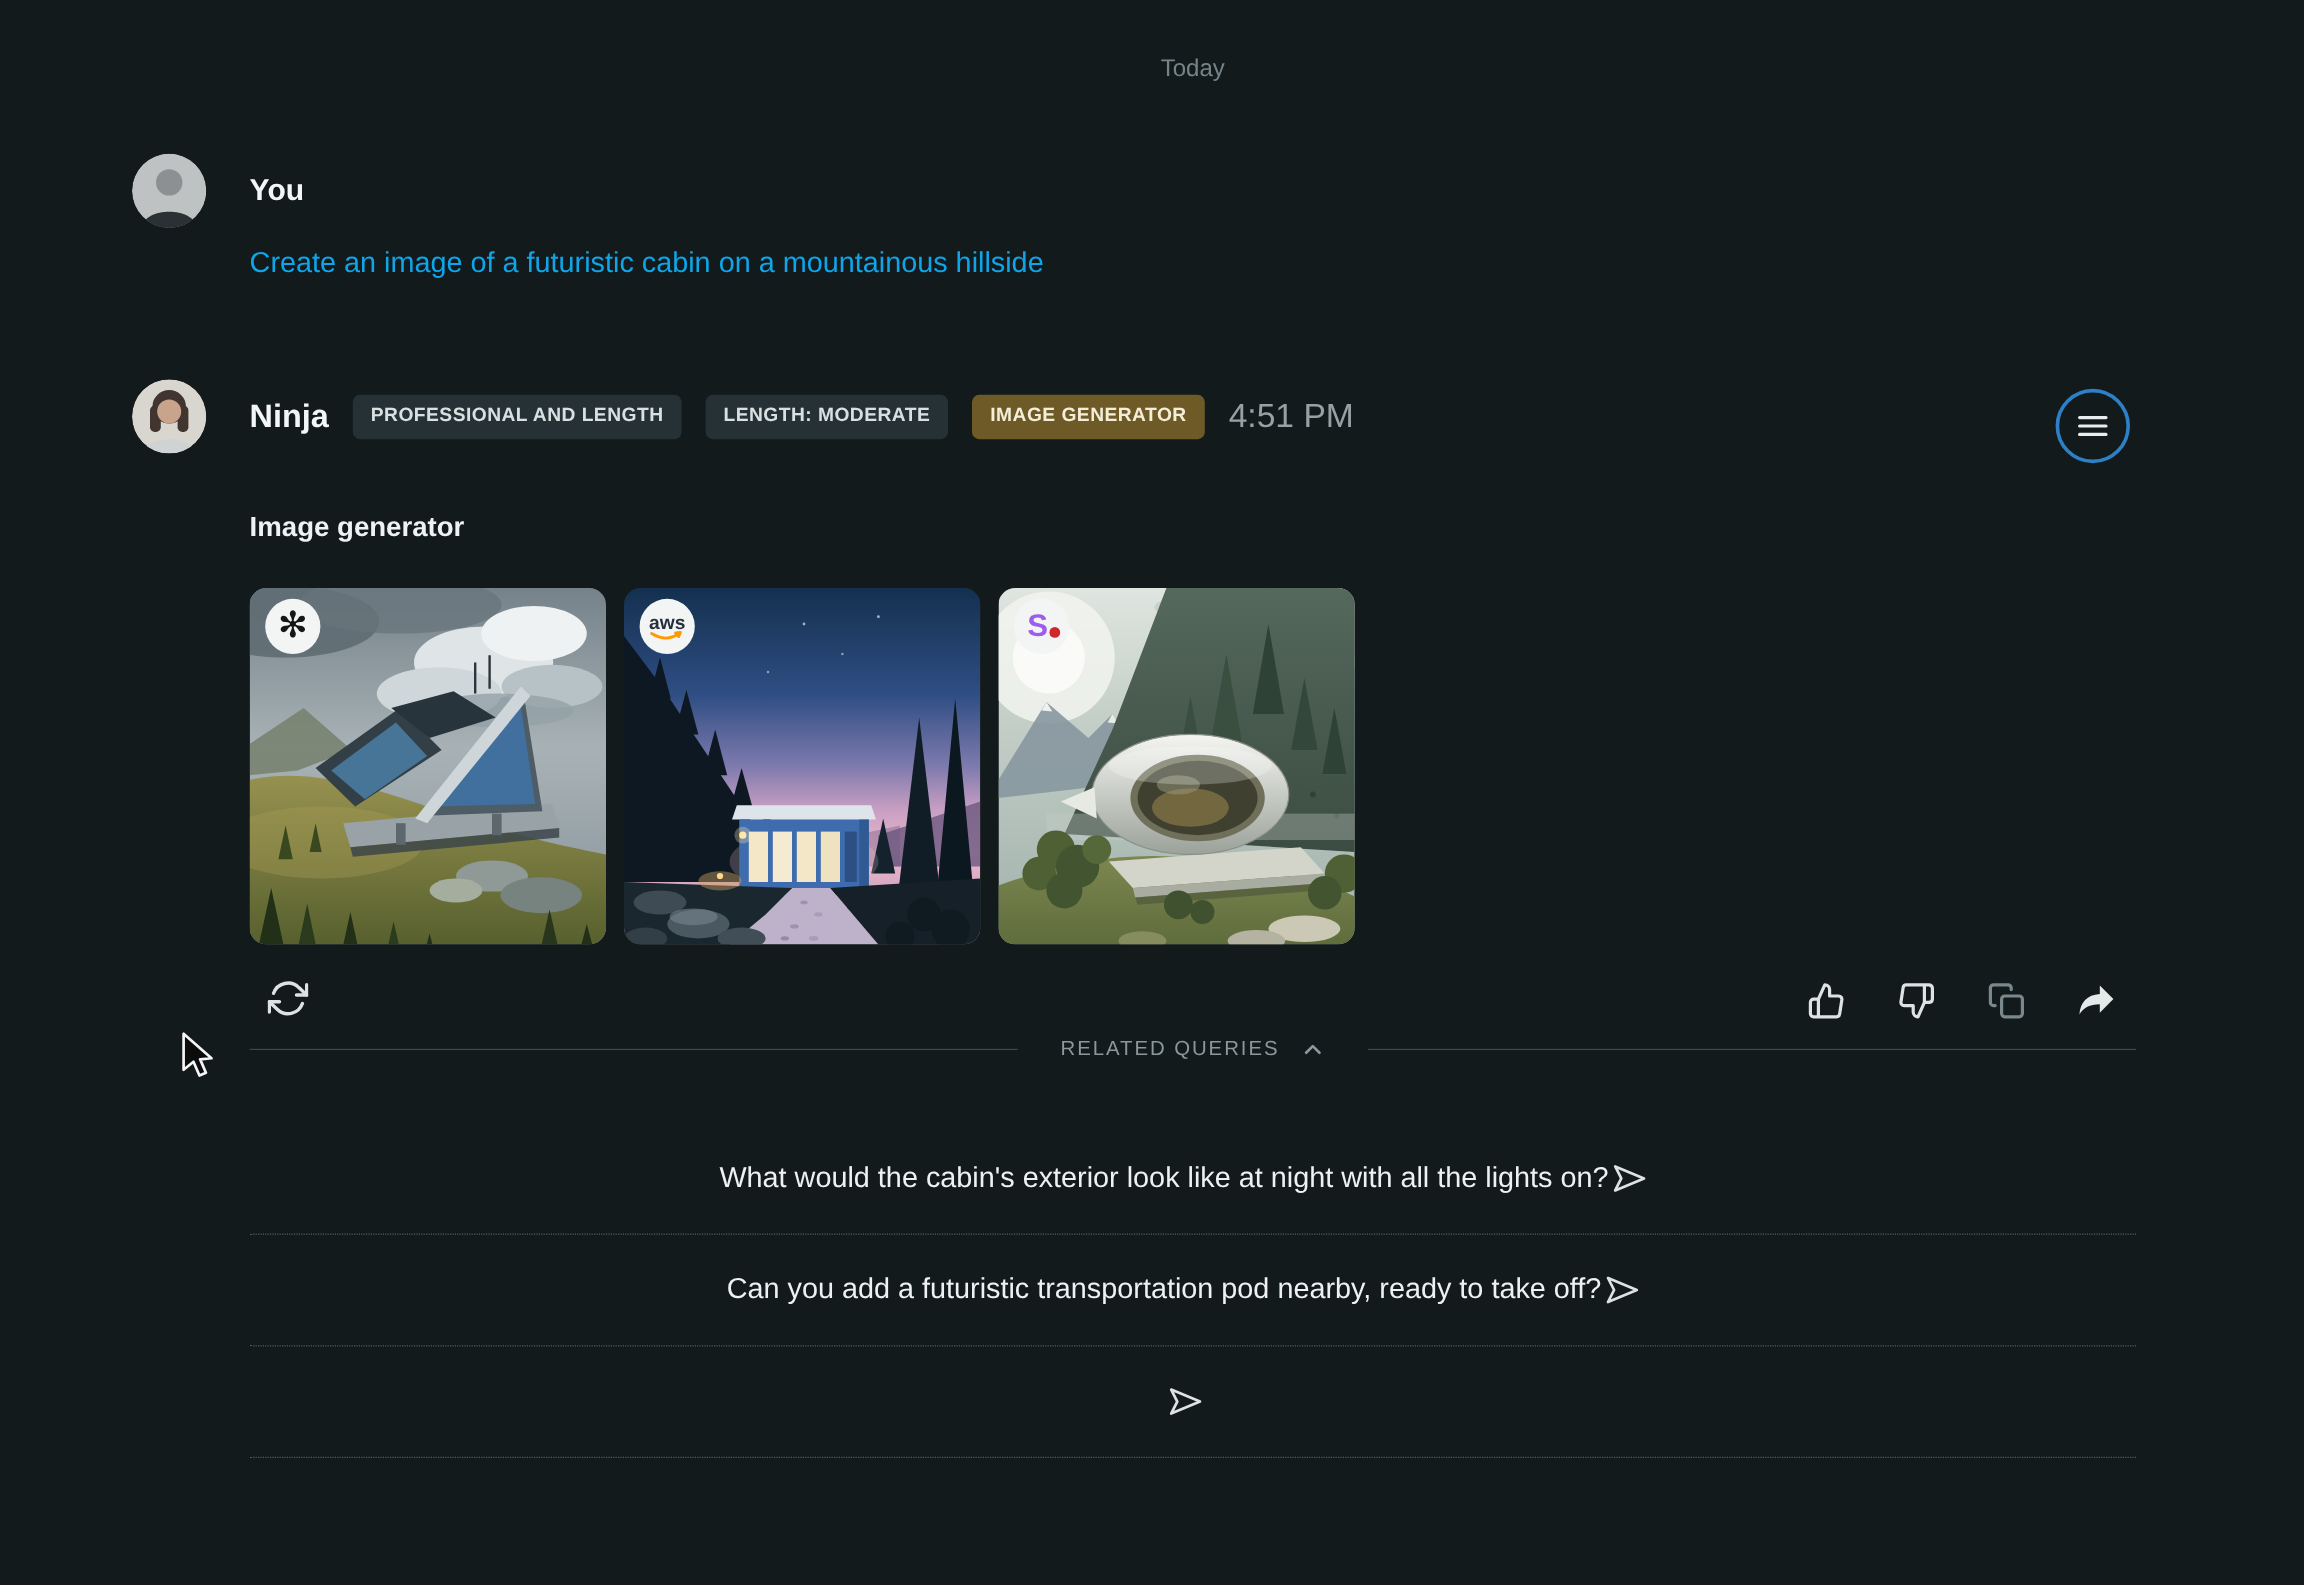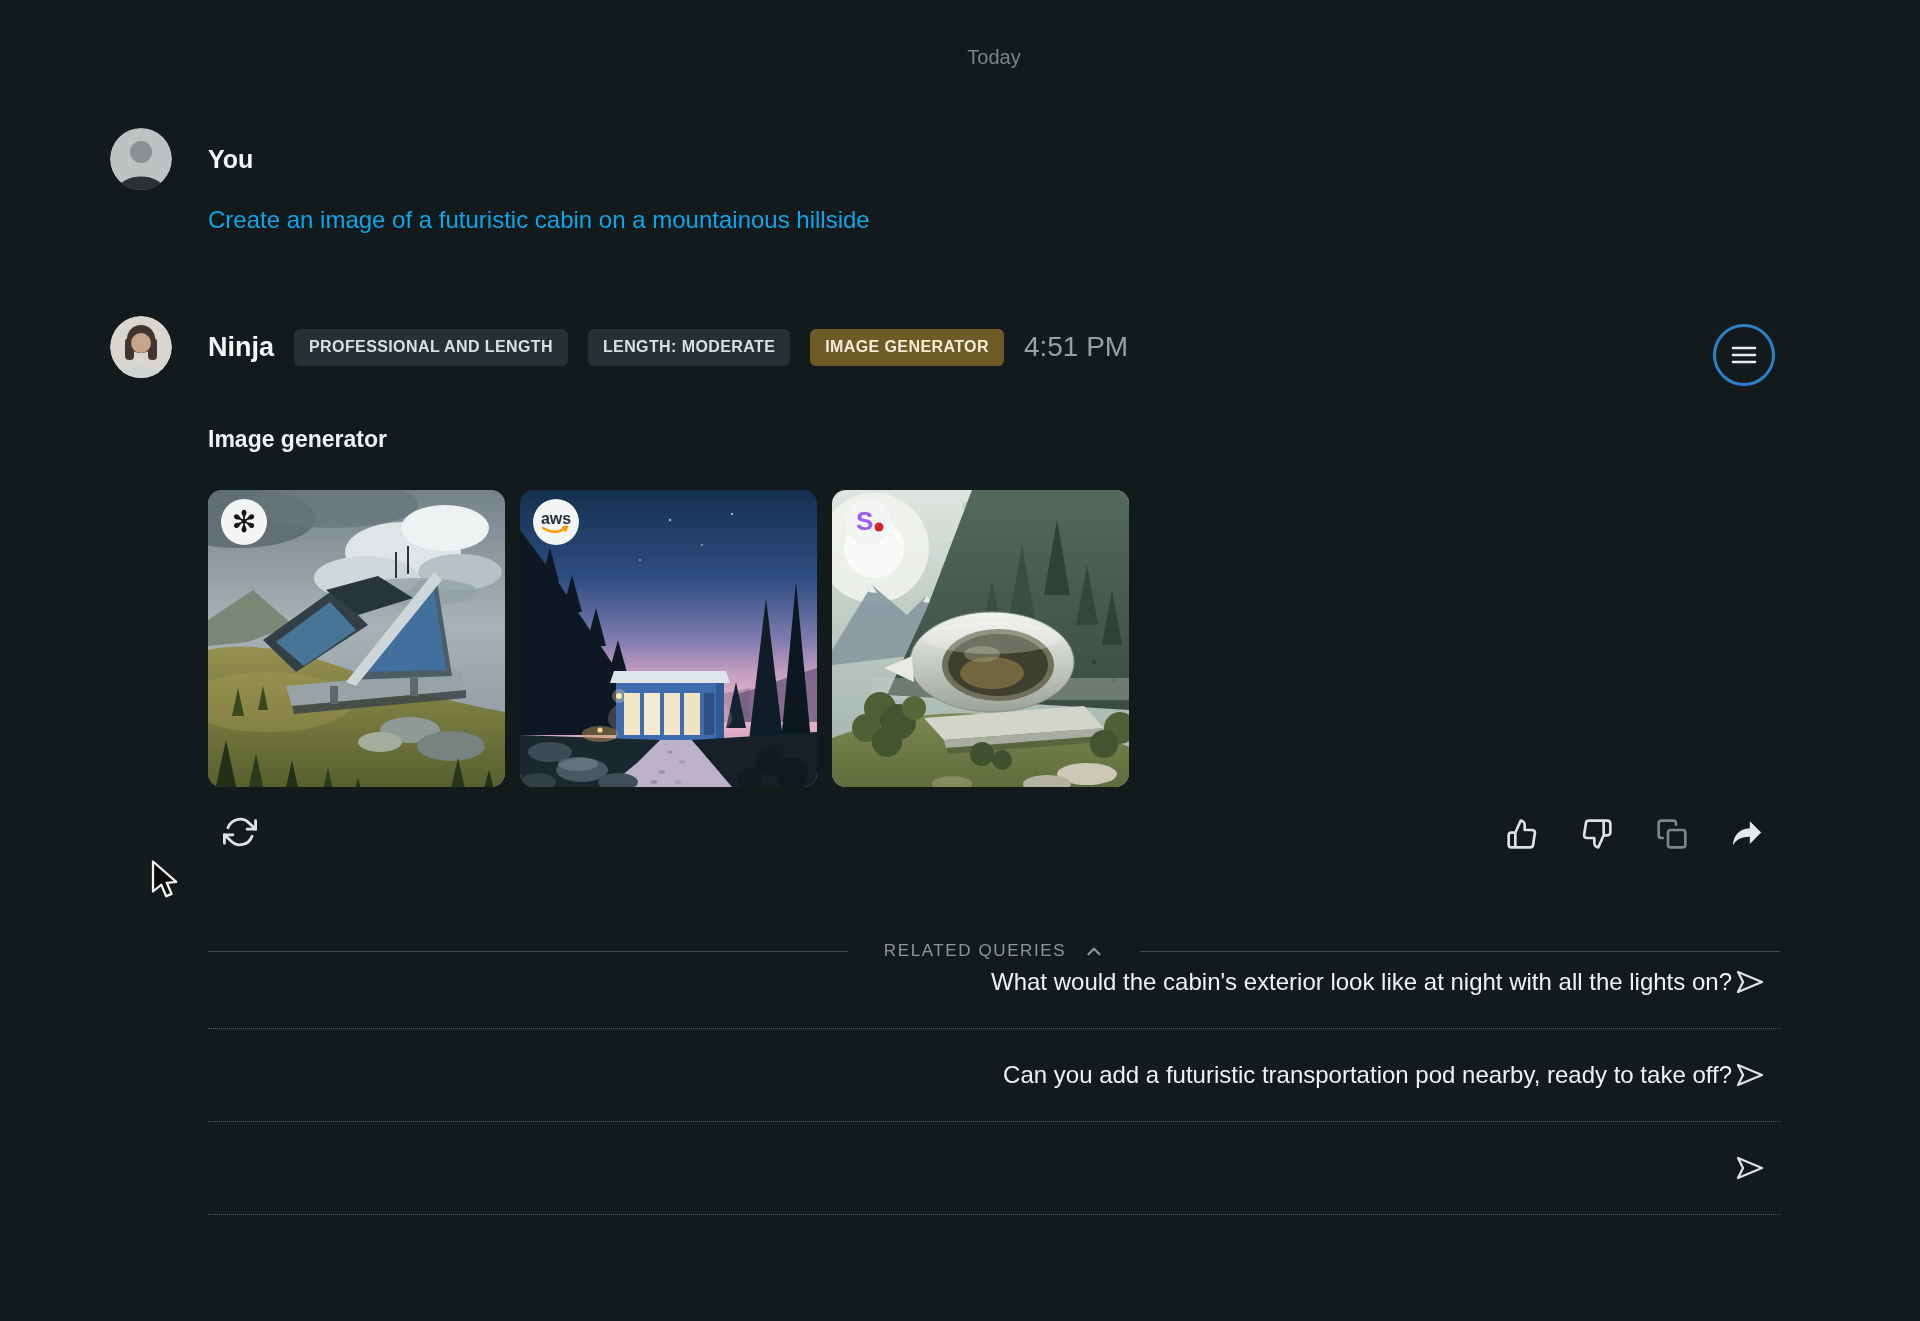--- a/index.html
+++ b/index.html
@@ -44,26 +44,26 @@
     background:#f3f5f4;display:flex;align-items:center;justify-content:center;}
   .openai-glyph{font-size:30px;color:#161616;line-height:1;}
 
   
   .regen-btn{left:220px;top:812px;width:40px;height:40px;display:flex;align-items:center;
     justify-content:center;cursor:pointer;}
   .actions{left:1504px;top:816px;display:flex;gap:39px;}
   .action-btn{width:36px;height:36px;display:flex;align-items:center;justify-content:center;cursor:pointer;}
 
   
-  .rq-divider{left:208px;top:935px;width:1572px;height:32px;display:flex;align-items:center;}
+  .rq-divider{left:208px;top:858px;width:1572px;height:32px;display:flex;align-items:center;}
   .rq-line{flex:1;height:1px;background:#3e494d;}
   .rq-toggle{display:flex;align-items:center;gap:18px;margin:0 36px;cursor:pointer;}
   .rq-title{font-size:17px;letter-spacing:1.6px;color:#8a979b;}
   .queries{left:208px;top:936px;width:1572px;}
-  .query-row{height:92px;display:flex;align-items:center;justify-content:flex-end;
+  .query-row{height:92px;display:flex;align-items:center;justify-content:center;
     border-bottom:1px dotted #525c60;cursor:pointer;}
   .query-text{font-size:24px;color:#eef1f2;}
   .send-btn{width:36px;height:36px;display:flex;align-items:center;justify-content:center;
     margin-right:12px;cursor:pointer;flex:none;}
 
   .cursor{left:150px;top:860px;pointer-events:none;}
 </style>
 </head>
 <body>
 

